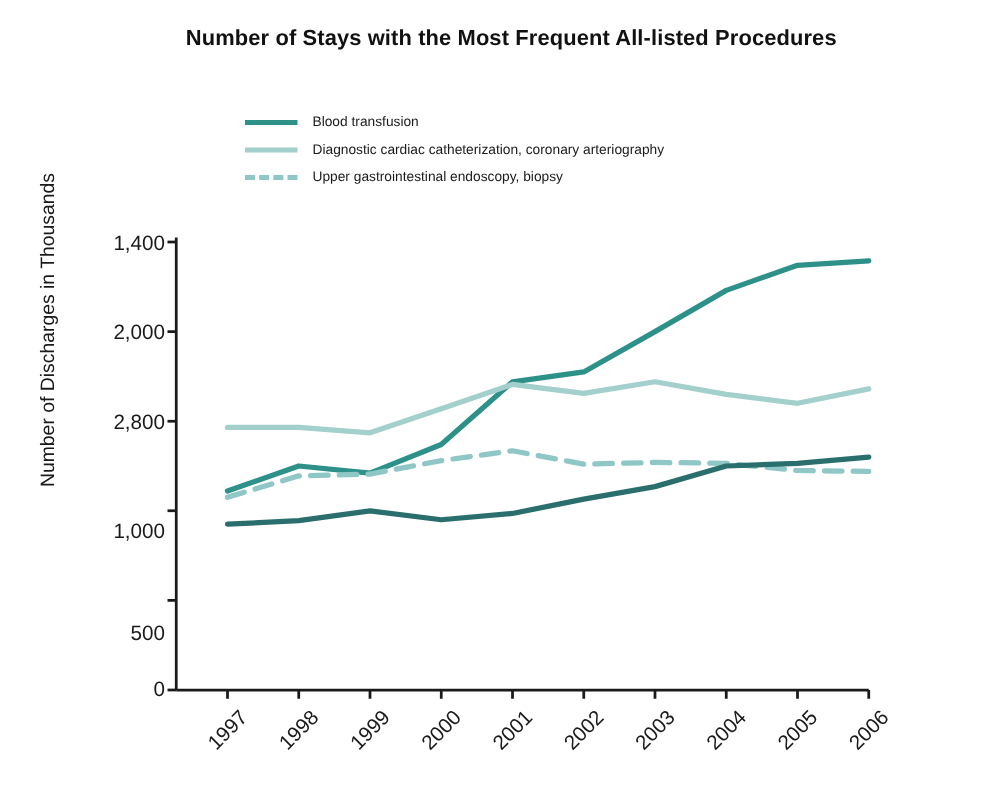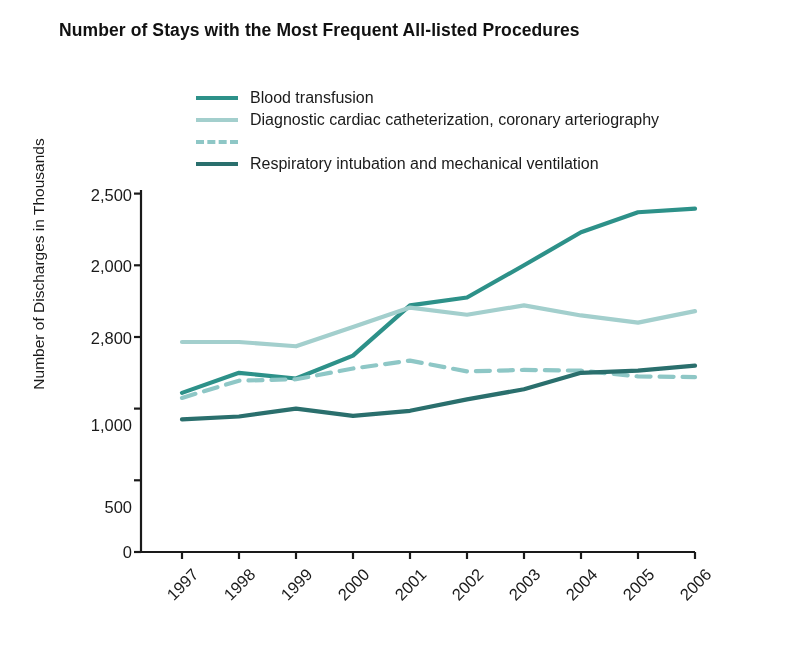--- a/index.html
+++ b/index.html
@@ -23,20 +23,21 @@
   .title-block {
     position: absolute;
     left: 59px;
     top: 18px;
     width: 700px;
     font-size: 17.5px;
     font-weight: bold;
     line-height: 1.45;
     letter-spacing: 0.1px;
     color: #111111;
+    text-align: center;
   }
   .legend {
     position: absolute;
     left: 196px;
     top: 88px;
     width: 600px;
   }
   .legend-row {
     position: relative;
     height: 21px;
@@ -54,21 +55,21 @@
   }
   .legend-swatch.dashed {
     background: transparent !important;
     border-top: 4px solid currentColor;
     border-top-style: dashed;
   }
   .legend-label {
     position: absolute;
     left: 54px;
     top: 0;
-    font-size: 16px;
+    font-size: 11px;
     line-height: 20px;
     white-space: nowrap;
     color: #1a1a1a;
   }
   .ylabel {
     position: absolute;
     left: -121px;
     top: 255px;
     width: 320px;
     text-align: center;
@@ -114,30 +115,27 @@
     <div class="legend-row">
       <span class="legend-swatch solid" style="background:#2d9189;"></span>
       <span class="legend-label">Blood transfusion</span>
     </div>
     <div class="legend-row">
       <span class="legend-swatch solid" style="background:#a3cfcd;"></span>
       <span class="legend-label">Diagnostic cardiac catheterization, coronary arteriography</span>
     </div>
     <div class="legend-row">
       <span class="legend-swatch dashed" style="color:#8ec7c6;"></span>
-    </div>
-    <div class="legend-row">
-      <span class="legend-swatch solid" style="background:#2a6f6d;"></span>
-      <span class="legend-label">Respiratory intubation and mechanical ventilation</span>
+      <span class="legend-label">Upper gastrointestinal endoscopy, biopsy</span>
     </div>
   </div>
 
   <div class="ylabel">Number of Discharges in Thousands</div>
 
-  <div class="ytick" style="left:62px; top:186px;">2,500</div>
+  <div class="ytick" style="left:62px; top:186px;">1,400</div>
   <div class="ytick" style="left:62px; top:257px;text-align:right;">2,000</div>
   <div class="ytick" style="left:62px; top:329px;">2,800</div>
   <div class="ytick" style="left:62px; top:416px;">1,000</div>
   <div class="ytick" style="left:62px; top:472px;margin-top:26px;">500</div>
   <div class="ytick" style="left:62px; top:543px;">0</div>
 
   <div class="xtick" style="left:119px; top:565px;">1997</div>
   <div class="xtick" style="left:176px; top:565px;">1998</div>
   <div class="xtick" style="left:233px; top:565px;">1999</div>
   <div class="xtick" style="left:290px; top:565px;">2000</div>

